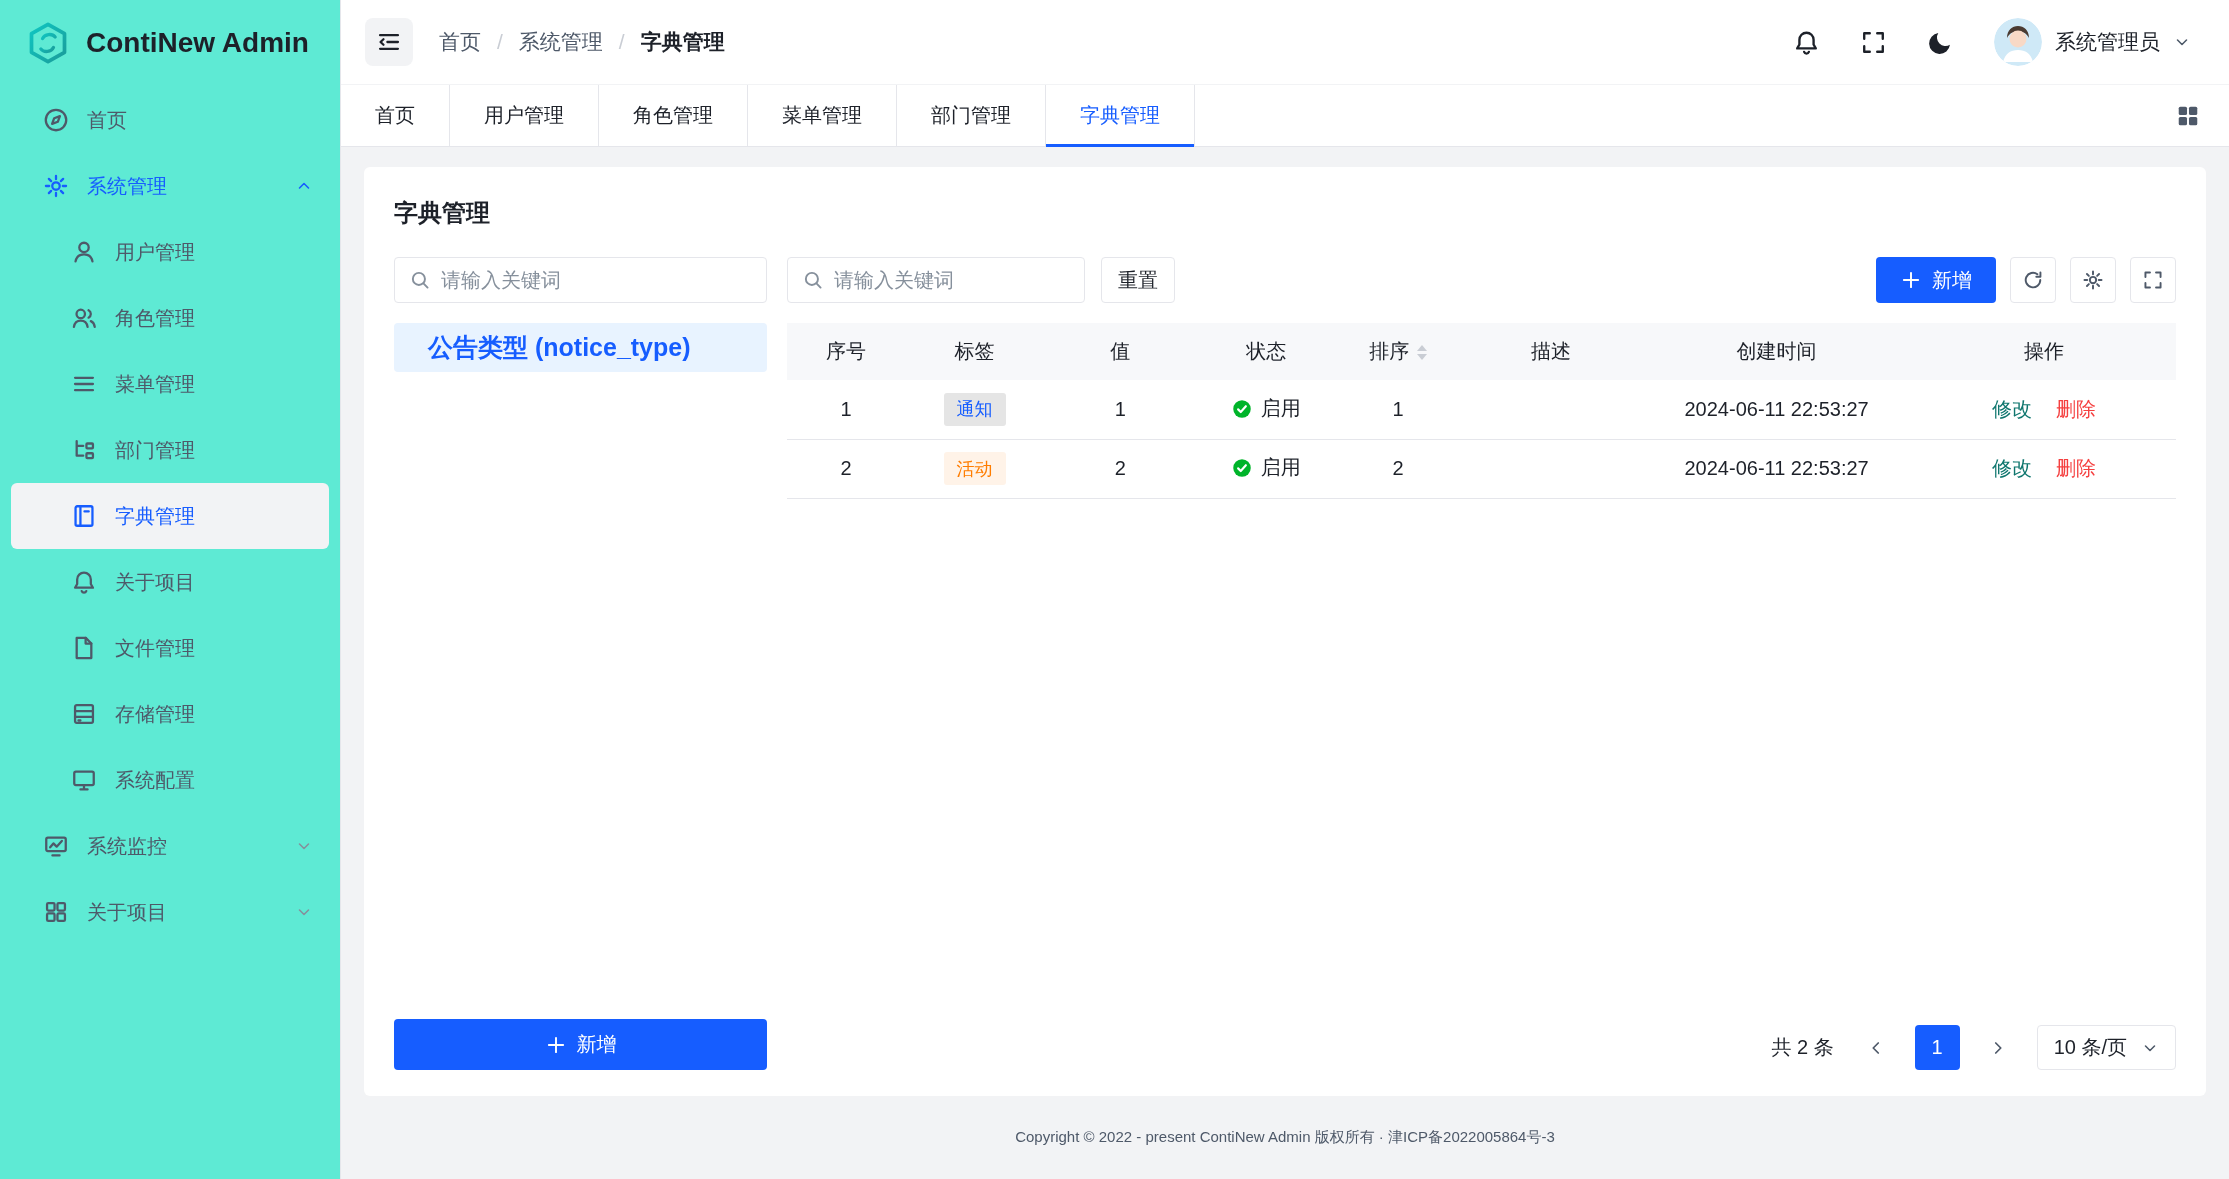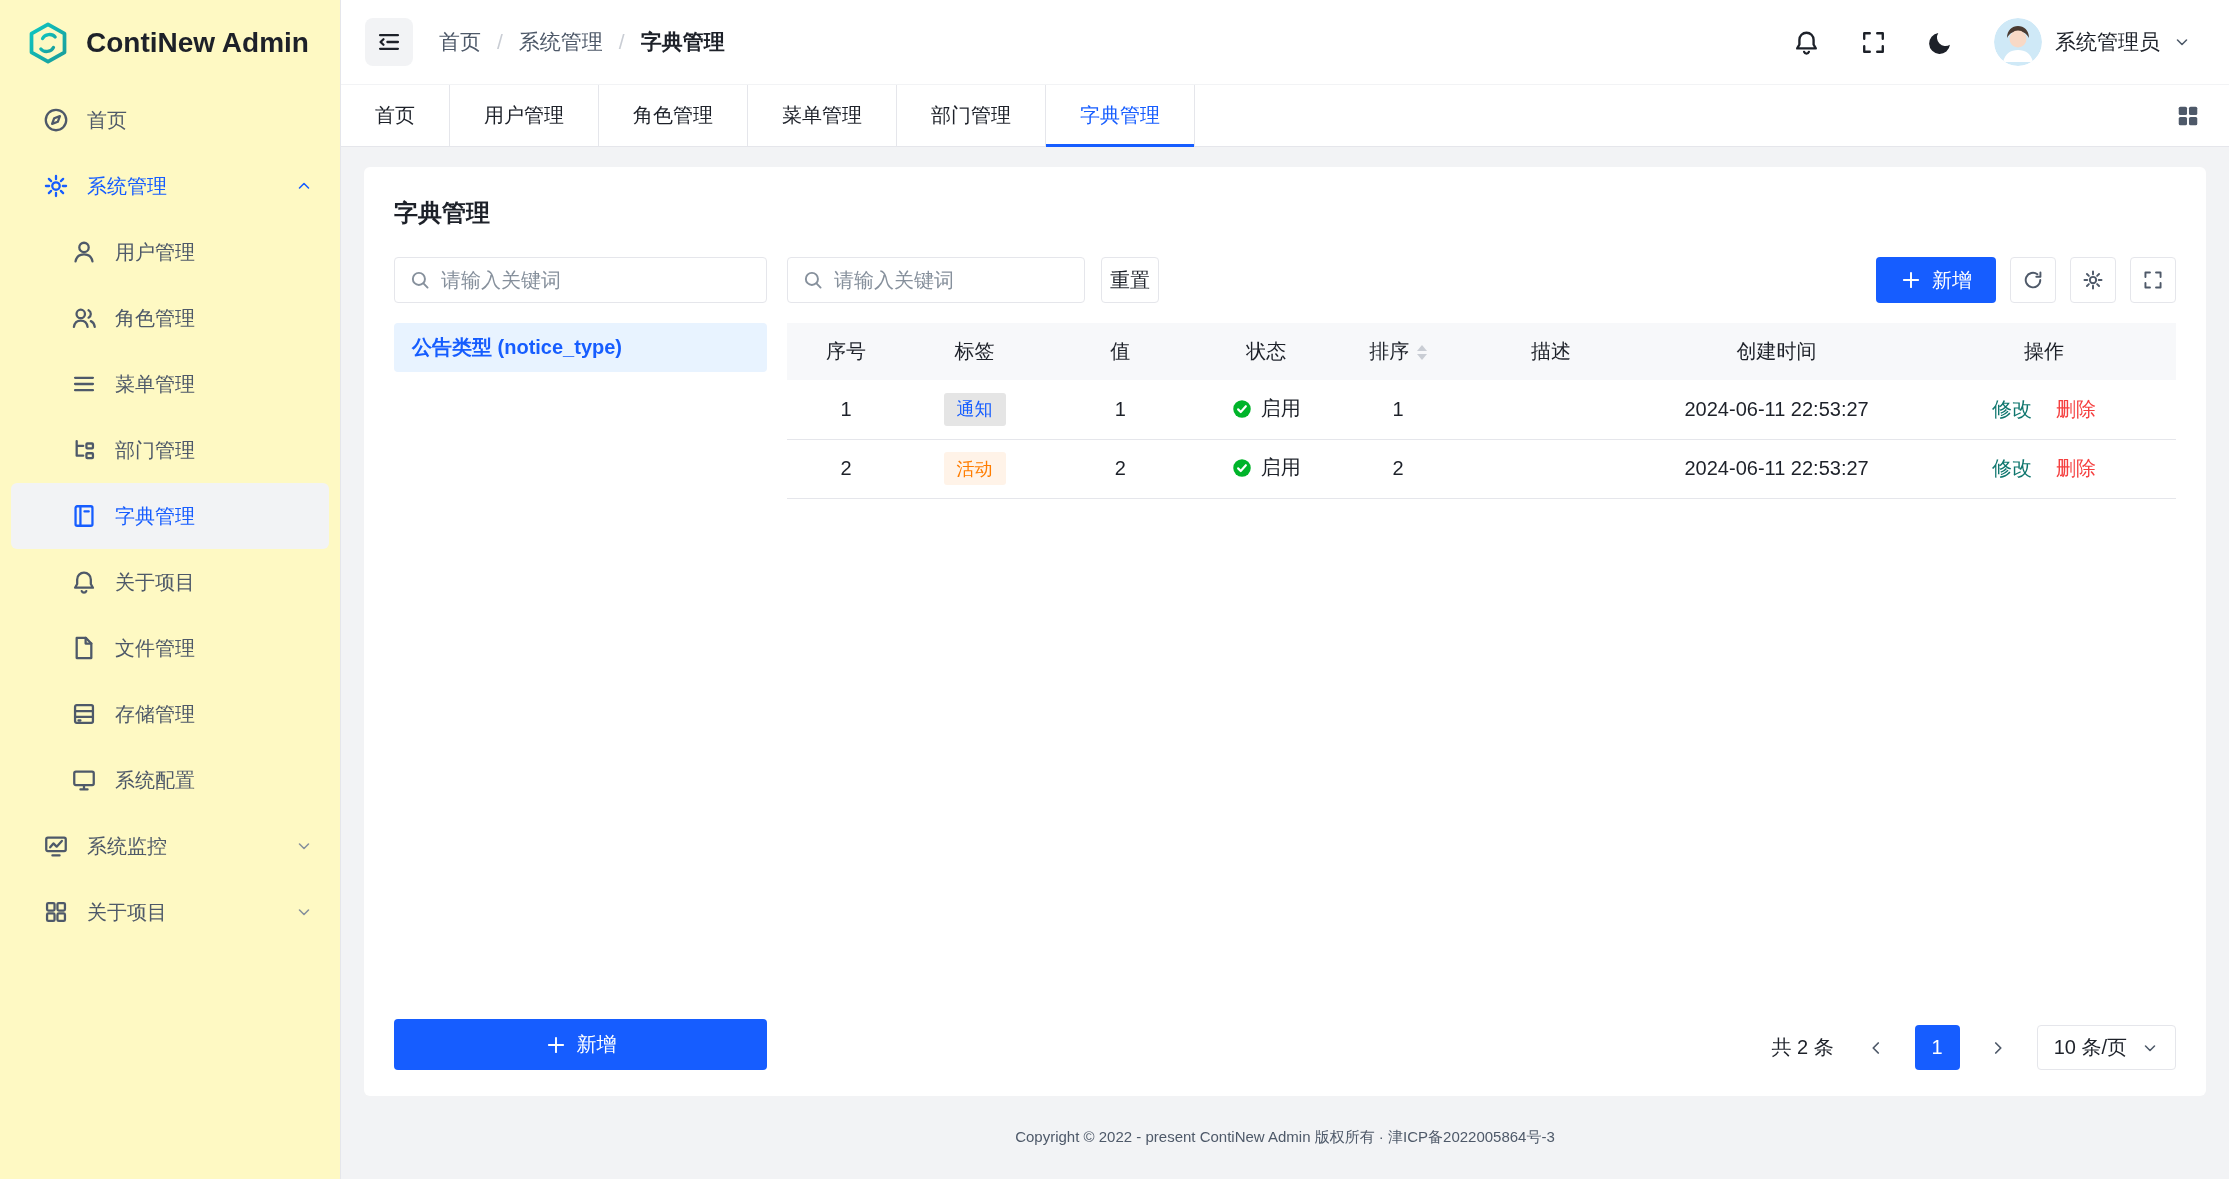--- a/index.html
+++ b/index.html
@@ -12,21 +12,21 @@
   button{font-family:inherit;cursor:pointer}
   .icon{display:inline-flex;width:24px;height:24px;flex:none}
   .icon svg{width:100%;height:100%}
   .i27{width:27px;height:27px}
   .i26{width:26px;height:26px}
   .i22{width:22px;height:22px}
   .i20{width:20px;height:20px}
   .i18{width:18px;height:18px}
 
   
-  .sidebar{width:341px;min-width:341px;height:100%;border-right:1px solid #E5E6EB;display:flex;flex-direction:column;background:#fef9c3}
+  .sidebar{width:341px;min-width:341px;height:100%;border-right:1px solid #E5E6EB;display:flex;flex-direction:column;background:#5eead4}
   .logo-row{height:85px;display:flex;align-items:center;gap:16px;padding:0 26px;cursor:pointer}
   .logo-name{font-size:28px;font-weight:bold;color:#1D2129;white-space:nowrap}
   .side-menu{flex:1;overflow:hidden;padding-top:2px}
   .side-item{height:66px;display:flex;align-items:center;gap:18px;margin:0 11px;padding:0 16px 0 32px;font-size:20px;color:#4E5969;border-radius:6px;cursor:pointer}
   .side-item .icon{color:inherit}
   .side-item.sub{padding-left:60px}
   .side-item.active{background:#F2F3F5;color:#165DFF}
   .side-item.parent-active{color:#165DFF}
   .side-label{flex:1;white-space:nowrap}
   .side-item .chev{color:#86909C}
@@ -62,25 +62,25 @@
   .page-title{font-size:24px;font-weight:bold;margin:4px 0 28px}
   .panels{flex:1;display:flex;gap:20px;min-height:0}
   .left-panel{width:373px;min-width:373px;display:flex;flex-direction:column}
   .right-panel{flex:1;display:flex;flex-direction:column;min-width:0}
 
   .search-input{height:46px;border:1px solid #E5E6EB;border-radius:4px;display:flex;align-items:center;padding:0 14px;gap:10px;background:#fff;color:#86909C}
   .search-input input{border:none;outline:none;flex:1;min-width:0;font-size:20px;color:#1D2129;background:transparent}
   .search-input input::placeholder{color:#86909C}
 
   .dict-list{margin-top:20px;display:flex;flex-direction:column;gap:6px}
-  .dict-item{height:49px;display:flex;align-items:center;padding:0 18px;border-radius:4px;font-size:20px;color:#1D2129;cursor:pointer;white-space:nowrap}
+  .dict-item{height:49px;display:flex;align-items:center;padding:0 34px;border-radius:4px;font-size:25px;color:#1D2129;cursor:pointer;white-space:nowrap}
   .dict-item.active{background:#E8F3FF;color:#165DFF;font-weight:bold}
 
   .btn-primary{background:#165DFF;color:#fff;border:none;border-radius:4px;display:inline-flex;align-items:center;justify-content:center;gap:10px;font-size:20px;height:46px;padding:0 24px;white-space:nowrap}
-  .btn-default{background:#fff;border:1px solid #E5E6EB;border-radius:4px;height:46px;padding:0 8px;font-size:20px;color:#1D2129;display:inline-flex;align-items:center;justify-content:center;white-space:nowrap}
+  .btn-default{background:#fff;border:1px solid #E5E6EB;border-radius:4px;height:46px;padding:0 16px;font-size:20px;color:#1D2129;display:inline-flex;align-items:center;justify-content:center;white-space:nowrap}
   .icon-btn{width:46px;height:46px;border:1px solid #E5E6EB;border-radius:4px;background:#fff;display:inline-flex;align-items:center;justify-content:center;color:#4E5969}
   .left-add{margin-top:auto;width:100%;height:51px}
 
   .toolbar{display:flex;align-items:center;gap:16px}
   .toolbar .search-input{width:298px}
   .toolbar-right{margin-left:auto;display:flex;align-items:center;gap:14px}
 
   .table-wrap{flex:1;margin-top:20px;min-height:0;overflow:hidden}
   table{width:100%;border-collapse:collapse;table-layout:fixed}
   thead th{background:#F7F8FA;height:57px;font-size:20px;font-weight:500;color:#1D2129;text-align:center;padding:0 8px;white-space:nowrap}

